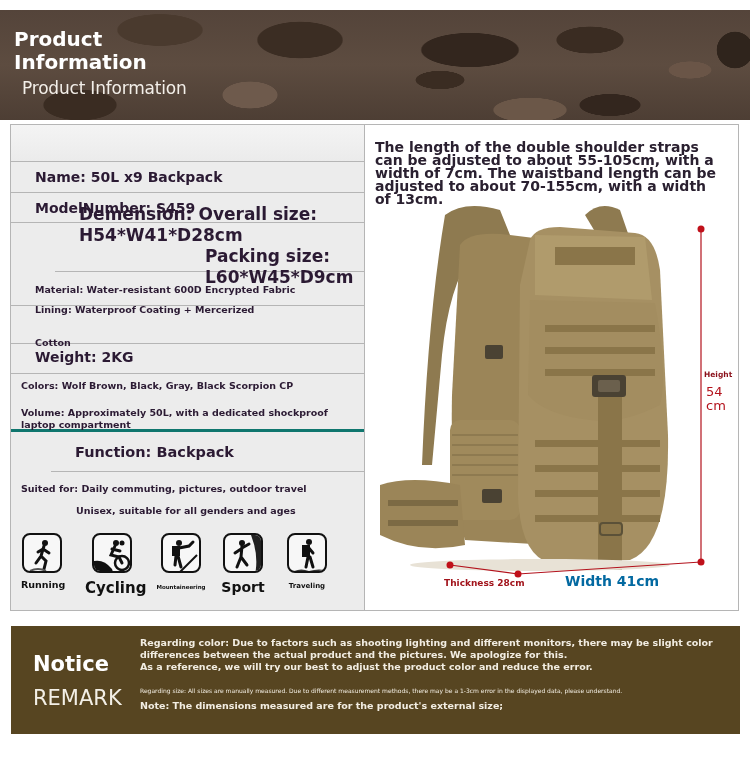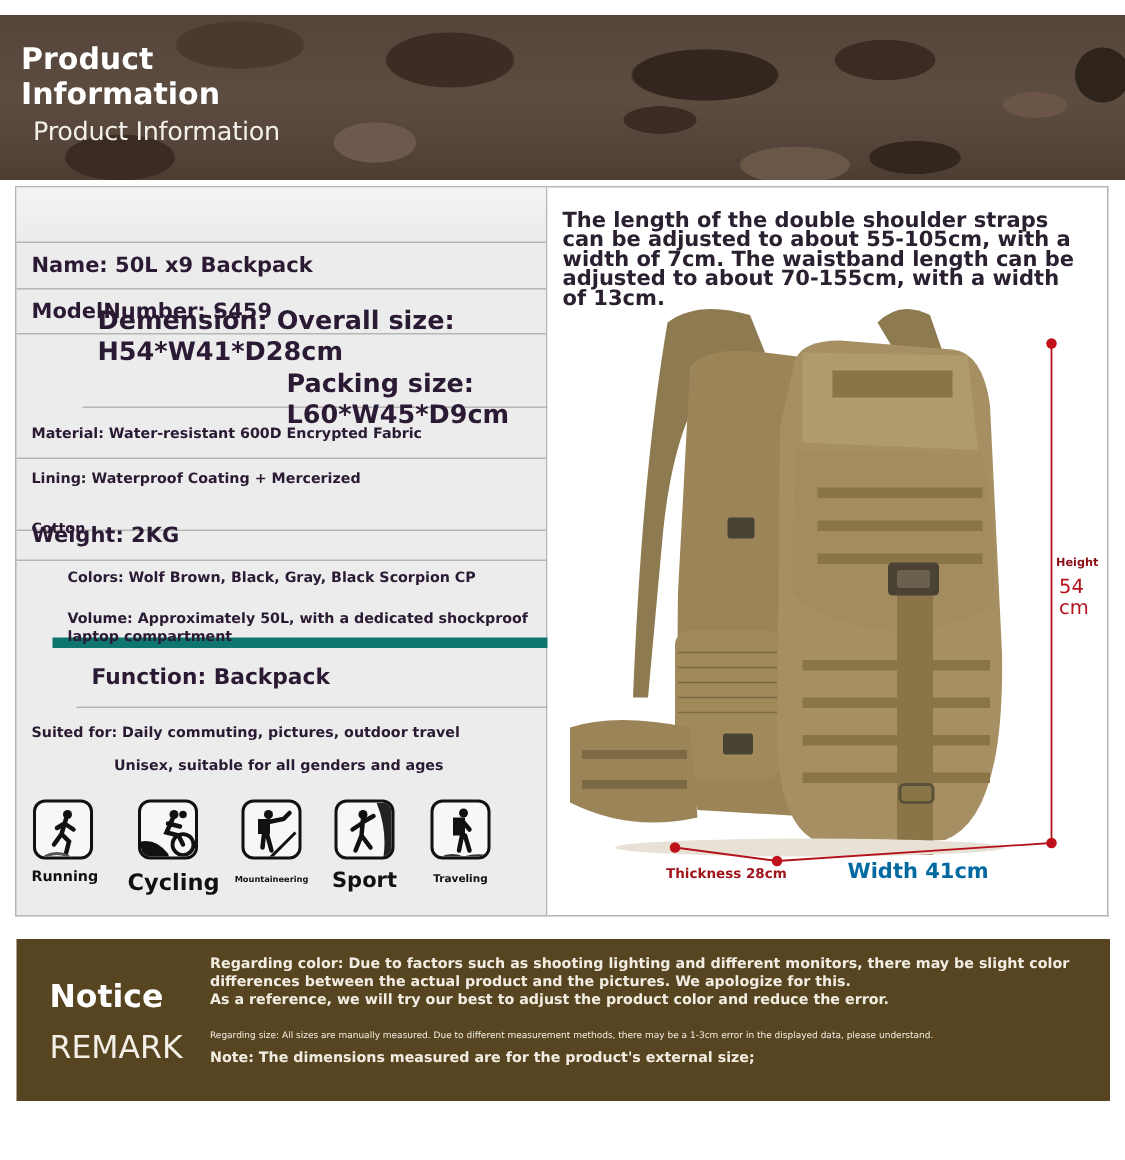--- a/index.html
+++ b/index.html
@@ -33,32 +33,32 @@
       font-family: "DejaVu Sans", sans-serif; font-size: 17px; letter-spacing: -0.2px;
     }
 
     
     .spec-panel {
       position: absolute; left: 10px; top: 124px; width: 355px; height: 487px;
       background: #ececec; border: 1px solid #b5b5b5;
     }
     .spec-row {
       position: absolute; left: 0; width: 353px; border-bottom: 1px solid #b5b5b5;
-      color: #2b1a33; font-weight: bold; padding-left: 10px;
+      color: #2b1a33; font-weight: bold; padding-left: 24px;
       display: flex; flex-direction: column; justify-content: center;
     }
     .spec-row.blank { top: 0; height: 37px; background: linear-gradient(180deg, #f4f4f4, #ebebeb); }
     .r-name { top: 37px; height: 31px; font-size: 14px; }
     .r-model { top: 68px; height: 30px; font-size: 14px; }
     .r-dim { top: 96px; height: 51px; font-size: 17px; line-height: 21px; margin-left: 44px; }
     .r-dim .pack { padding-left: 126px; }
     .r-mat { top: 149px; height: 32px; font-size: 9.5px; }
-    .r-lin { top: 195px; height: 34px; font-size: 9.5px; line-height: 12px; gap: 21px; }
+    .r-lin { top: 185px; height: 34px; font-size: 9.5px; line-height: 12px; gap: 21px; }
     .r-wt { top: 215px; height: 34px; font-size: 14px; }
-    .r-col { top: 249px; height: 58px; font-size: 9.5px; border-bottom: 7px solid #0f766e; margin-left: 24px; }
+    .r-col { top: 249px; height: 58px; font-size: 9.5px; border-bottom: 3px solid #0f766e; }
     .r-col .col-line { position: absolute; top: 6px; left: 10px; }
     .r-col .vol-line { position: absolute; top: 33px; left: 10px; line-height: 12px; width: 330px; }
     .r-fn { top: 307px; height: 40px; font-size: 14.5px; margin-left: 40px; }
     .r-suit { top: 347px; height: 139px; border-bottom: none; justify-content: flex-start; font-size: 9.5px; }
     .r-suit .suit1 { position: absolute; top: 11px; left: 10px; }
     .r-suit .suit2 { position: absolute; top: 33px; left: 65px; }
 
     .activities { position: absolute; top: 61px; left: 10px; width: 330px; height: 60px; }
     .activity { position: absolute; top: 0; text-align: center; }
     .activity .icon-box {

